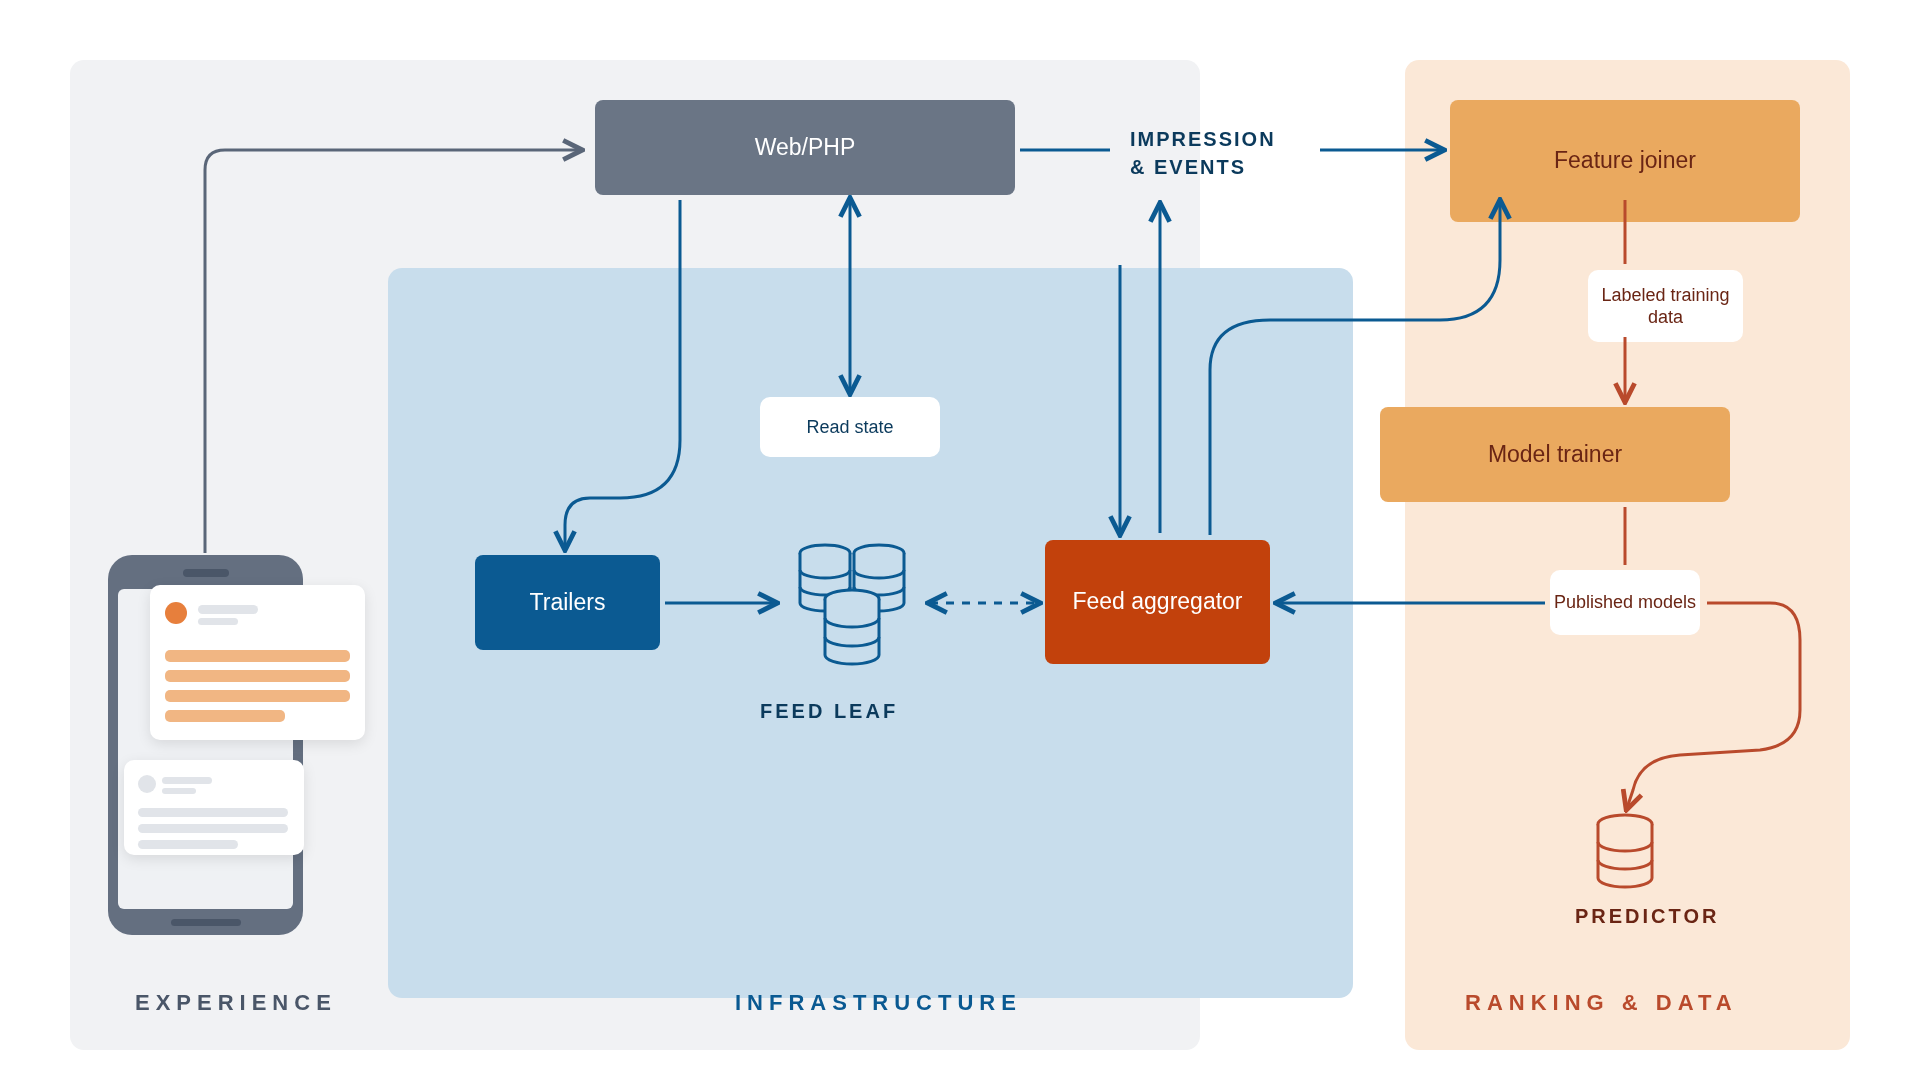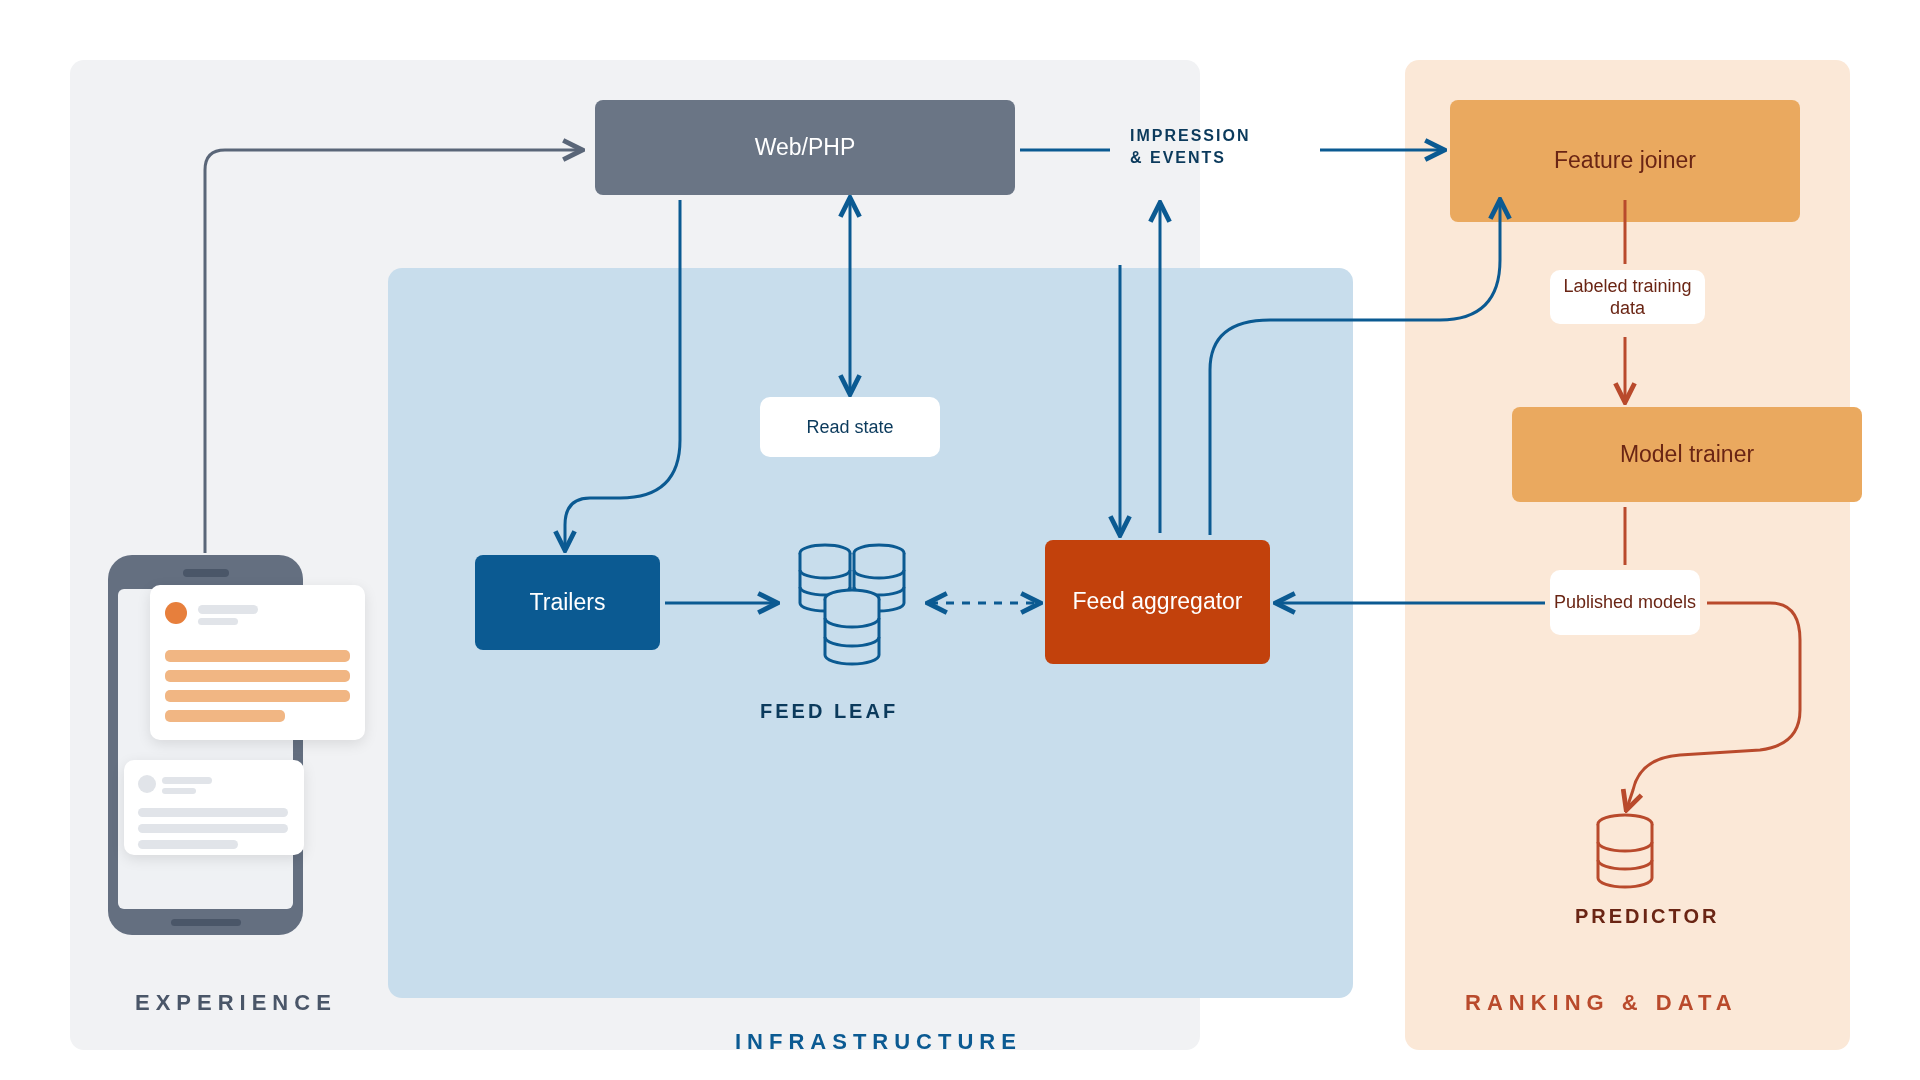--- a/index.html
+++ b/index.html
@@ -37,21 +37,21 @@
     width: 445px;
     height: 990px;
   }
   .section-label {
     position: absolute;
     font-size: 22px;
     letter-spacing: 6px;
     font-weight: 700;
   }
   .label-exp { left: 135px; top: 990px; color: #4a5668; }
-  .label-infra { left: 735px; top: 990px; color: #0b5a92; margin-top: 39px; }
+  .label-infra { left: 735px; top: 990px; color: #0b5a92; }
   .label-rank { left: 1465px; top: 990px; color: #b94a2c; }
 
   .box {
     position: absolute;
     border-radius: 8px;
     display: flex;
     align-items: center;
     justify-content: center;
     font-size: 23px;
     text-align: center;
@@ -67,53 +67,53 @@
   }
   .box-feedagg {
     left: 1045px; top: 540px; width: 225px; height: 124px;
     background: #c2410c; color: #fff;
   }
   .box-joiner {
     left: 1450px; top: 100px; width: 350px; height: 122px;
     background: #eaa95f; color: #6a2514; font-weight: 500;
   }
   .box-trainer {
-    left: 1512px; top: 407px; width: 350px; height: 95px;
+    left: 1380px; top: 407px; width: 350px; height: 95px;
     background: #eaa95f; color: #6a2514; font-weight: 500;
   }
 
   .chip {
     position: absolute;
     background: #fff;
     border-radius: 10px;
     display: flex;
     align-items: center;
     justify-content: center;
     text-align: center;
     font-size: 18px;
     line-height: 1.25;
   }
   .chip-readstate { left: 760px; top: 397px; width: 180px; height: 60px; color: #0b3a5c; }
-  .chip-labeled { left: 1550px; top: 270px; width: 155px; height: 54px; color: #6a2514; }
+  .chip-labeled { left: 1588px; top: 270px; width: 155px; height: 72px; color: #6a2514; }
   .chip-published { left: 1550px; top: 570px; width: 150px; height: 65px; color: #6a2514; }
 
   .caption {
     position: absolute;
     font-size: 20px;
     letter-spacing: 3px;
     font-weight: 700;
     text-align: center;
     white-space: nowrap;
   }
   .cap-feedleaf { left: 760px; top: 700px; color: #0b3a5c; }
   .cap-predictor { left: 1575px; top: 905px; color: #6a2514; }
   .cap-impress {
     position: absolute;
     left: 1130px; top: 125px;
-    font-size: 16px; letter-spacing: 2px; font-weight: 700;
+    font-size: 20px; letter-spacing: 2px; font-weight: 700;
     color: #0b3a5c; line-height: 1.4;
   }
 
   
   .phone {
     position: absolute;
     left: 108px; top: 555px;
     width: 195px; height: 380px;
     background: #646f80;
     border-radius: 24px;

